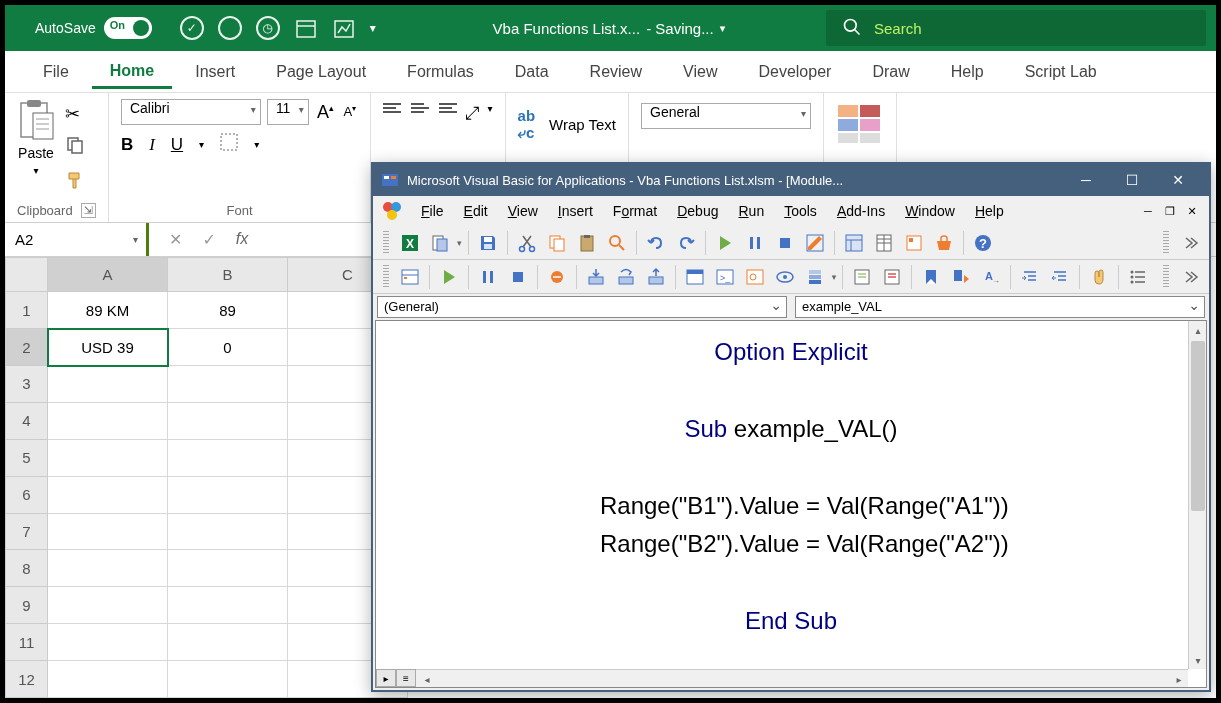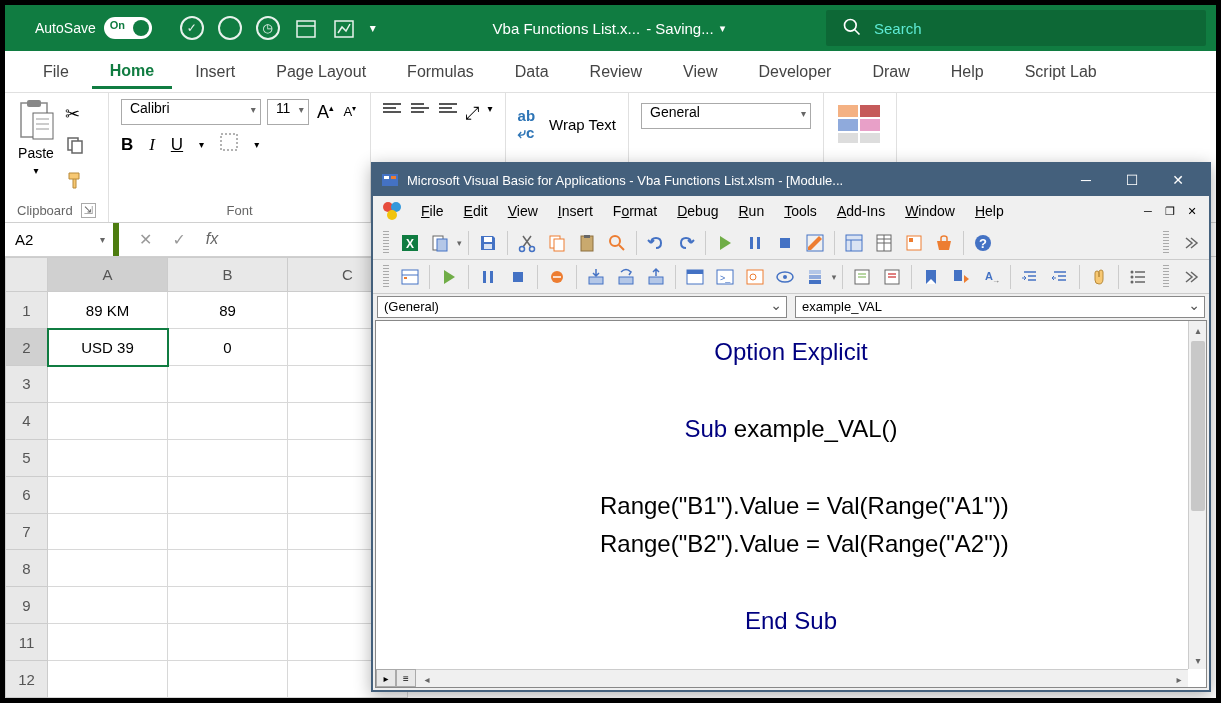--- a/index.html
+++ b/index.html
@@ -11,21 +11,21 @@
 .autosave { display: flex; align-items: center; gap: 8px; padding: 0 12px 0 30px; }
 .toggle { width: 48px; height: 22px; background: #fff; border-radius: 12px; position: relative; }
 .toggle::after { content: ""; position: absolute; right: 3px; top: 3px; width: 16px; height: 16px; background: #107c41; border-radius: 50%; }
 .toggle-on { position: absolute; left: 6px; top: 2px; font-size: 11px; color: #107c41; font-weight: 600; }
 .qat { display: flex; gap: 14px; padding: 0 16px; align-items: center; }
 .qat-icon { width: 24px; height: 24px; border: 2px solid #fff; border-radius: 50%; display: flex; align-items: center; justify-content: center; font-size: 12px; opacity: 0.9; }
 .qat-icon.sq { border-radius: 2px; border: none; }
 .title-text { flex: 1; text-align: center; font-size: 15px; display: flex; align-items: center; justify-content: center; gap: 6px; }
 .search-box { background: #0d6836; width: 380px; height: 36px; margin-right: 10px; display: flex; align-items: center; padding: 0 16px; gap: 12px; border-radius: 2px; }
 .search-icon svg { width: 20px; height: 20px; }
-.search-text { color: #5eead4; font-size: 15px; }
+.search-text { color: #bef264; font-size: 15px; }
 
 
 .ribbon-tabs { height: 42px; display: flex; align-items: center; padding: 0 20px; gap: 5px; border-bottom: 1px solid #e0e0e0; }
 .tab { padding: 8px 18px; font-size: 16px; color: #444; cursor: pointer; }
 .tab.active { font-weight: 600; color: #107c41; border-bottom: 3px solid #107c41; padding-bottom: 6px; }
 
 
 .ribbon { height: 130px; display: flex; border-bottom: 1px solid #d0d0d0; }
 .group { border-right: 1px solid #e0e0e0; padding: 6px 12px 4px 12px; display: flex; flex-direction: column; justify-content: space-between; }
 .group-label { text-align: center; font-size: 13px; color: #666; padding-top: 4px; display: flex; justify-content: center; align-items: center; gap: 8px; }
@@ -50,21 +50,21 @@
 .align-col { display: flex; gap: 10px; }
 .align-icon { width: 18px; height: 14px; display: flex; flex-direction: column; gap: 2px; }
 .align-icon span { height: 2px; background: #555; }
 .wrap-group { font-size: 15px; display: flex; align-items: center; gap: 14px; padding-top: 4px; }
 .number-group { padding-top: 4px; }
 .general-sel { width: 170px; }
 .styles-icon { width: 48px; height: 42px; }
 
 
 .formula-bar { height: 34px; display: flex; align-items: center; border-bottom: 1px solid #d0d0d0; }
-.name-box { width: 114px; border-right: 6px solid #4d7c0f; height: 100%; display: flex; align-items: center; padding: 0 10px; font-size: 15px; position: relative; text-align: right; }
+.name-box { width: 144px; border-right: 3px solid #4d7c0f; height: 100%; display: flex; align-items: center; padding: 0 10px; font-size: 15px; position: relative; text-align: right; }
 .name-box::after { content: "▾"; position: absolute; right: 8px; font-size: 10px; color: #666; }
 .fb-icons { display: flex; gap: 20px; padding: 0 20px; color: #999; font-size: 16px; }
 .fx { font-style: italic; color: #666; }
 
 
 .grid-area { flex: 1; display: flex; overflow: hidden; }
 .grid { border-collapse: collapse; font-size: 15px; }
 .grid th { background: #e8e8e8; font-weight: 400; border: 1px solid #ccc; color: #555; }
 .grid .colhead { height: 26px; width: 120px; }
 .grid .rowhead { width: 42px; text-align: center; background: #e8e8e8; }

